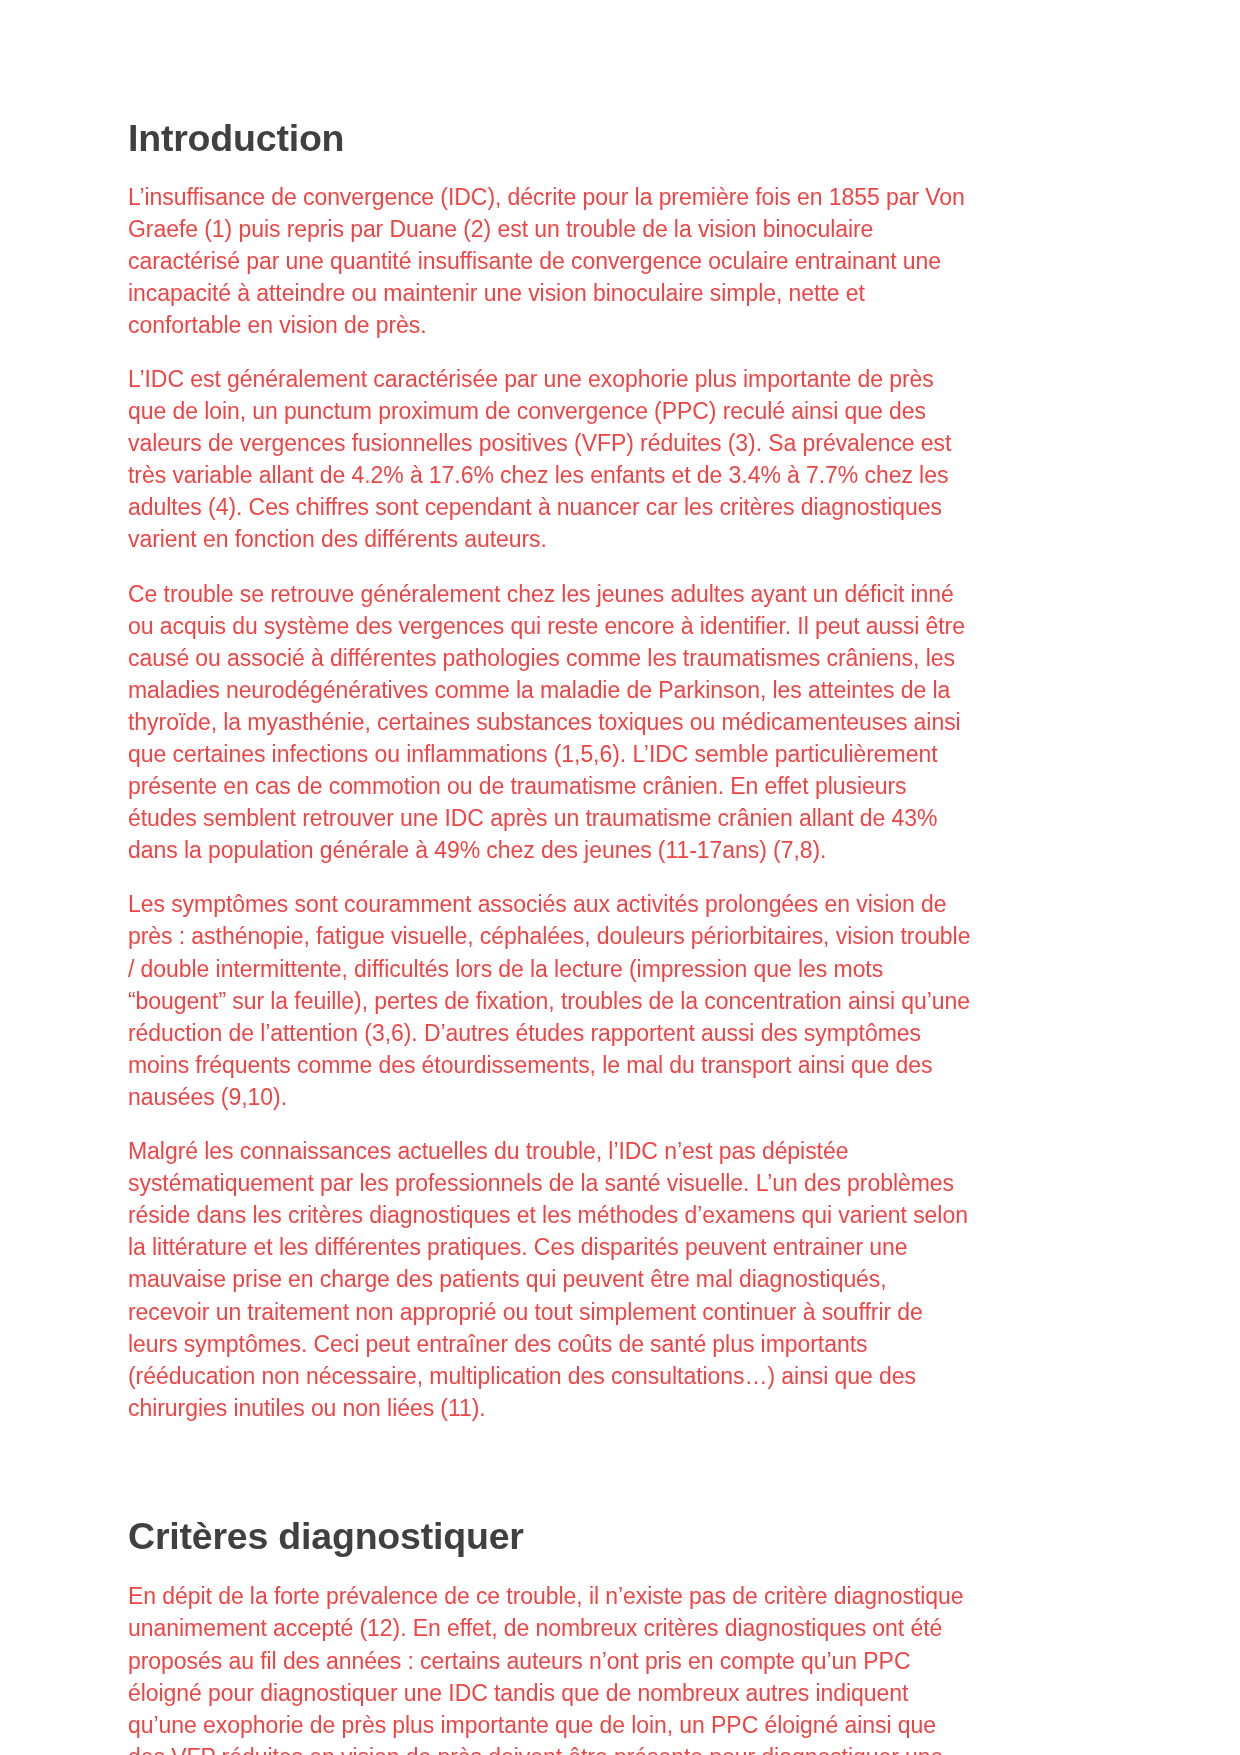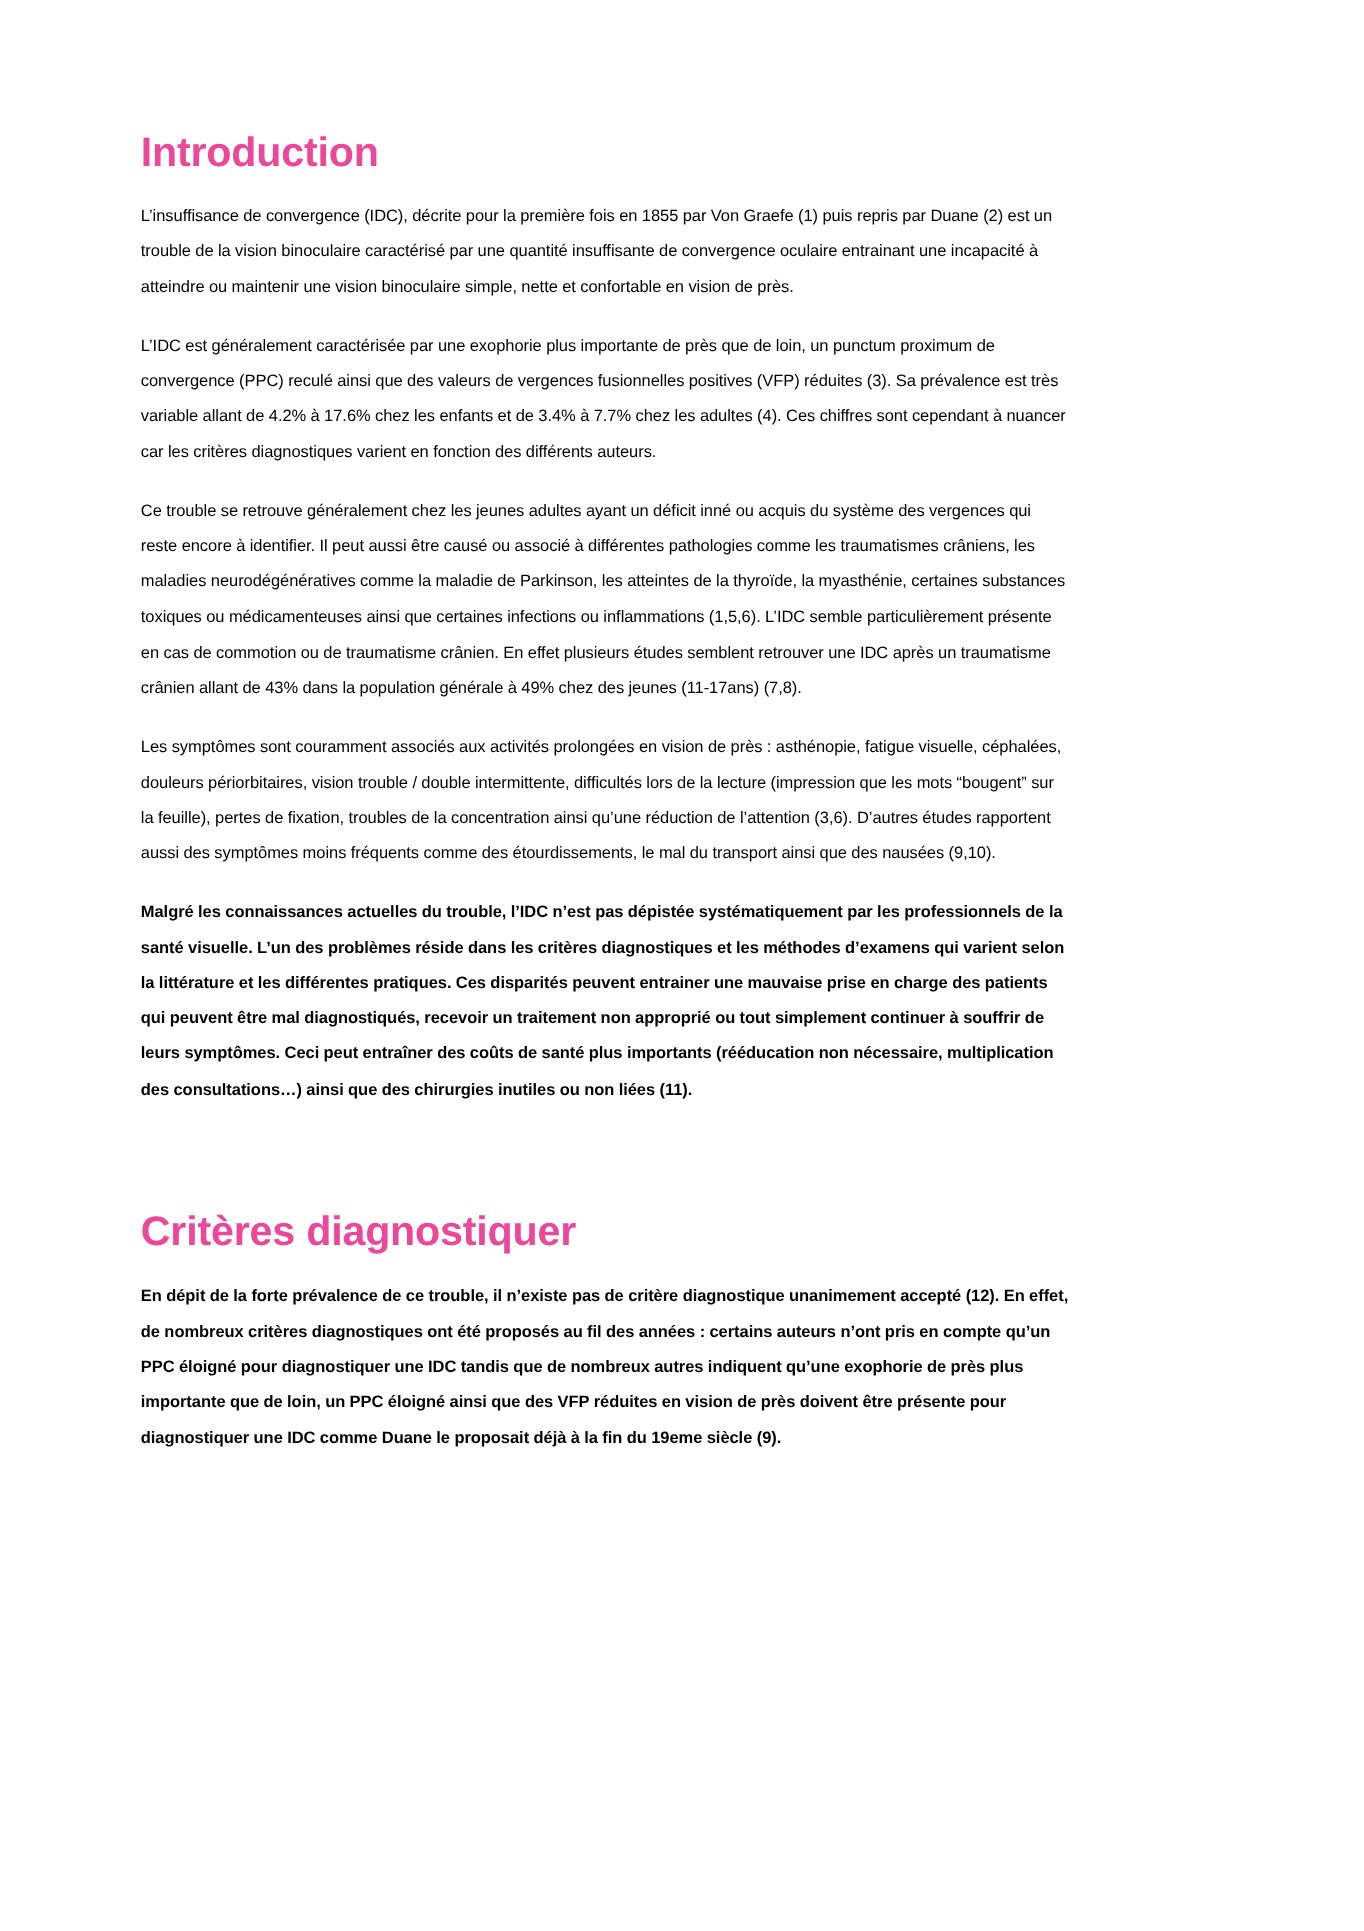--- a/index.html
+++ b/index.html
@@ -24,38 +24,37 @@
   }
   .doc-body {
     width: 845px;
   }
   h1.section-heading {
     font-size: 37.5px;
     font-weight: bold;
     line-height: 1.08;
     letter-spacing: -0.2px;
     margin: 0 0 22px 0;
-    color: #ec4899;
+    color: #404040;
   }
   h1.section-heading.second {
     margin-top: 0;
     margin-bottom: 24px;
   }
   p.para {
-    font-size: 15px;
+    font-size: 23px;
     line-height: 32.1px;
     margin: 0 0 22px 0;
-    color: #000000;
+    color: #ef4444;
     text-align: left;
     letter-spacing: -0.05px;
     word-spacing: -0.1px;
   }
   p.para:last-child {
     margin-bottom: 0;
-    font-weight: bold;
   }
   .section-gap {
     height: 92px;
   }
 </style>
 </head>
 <body>
 
 <div class="page">
   <div class="doc-body">

